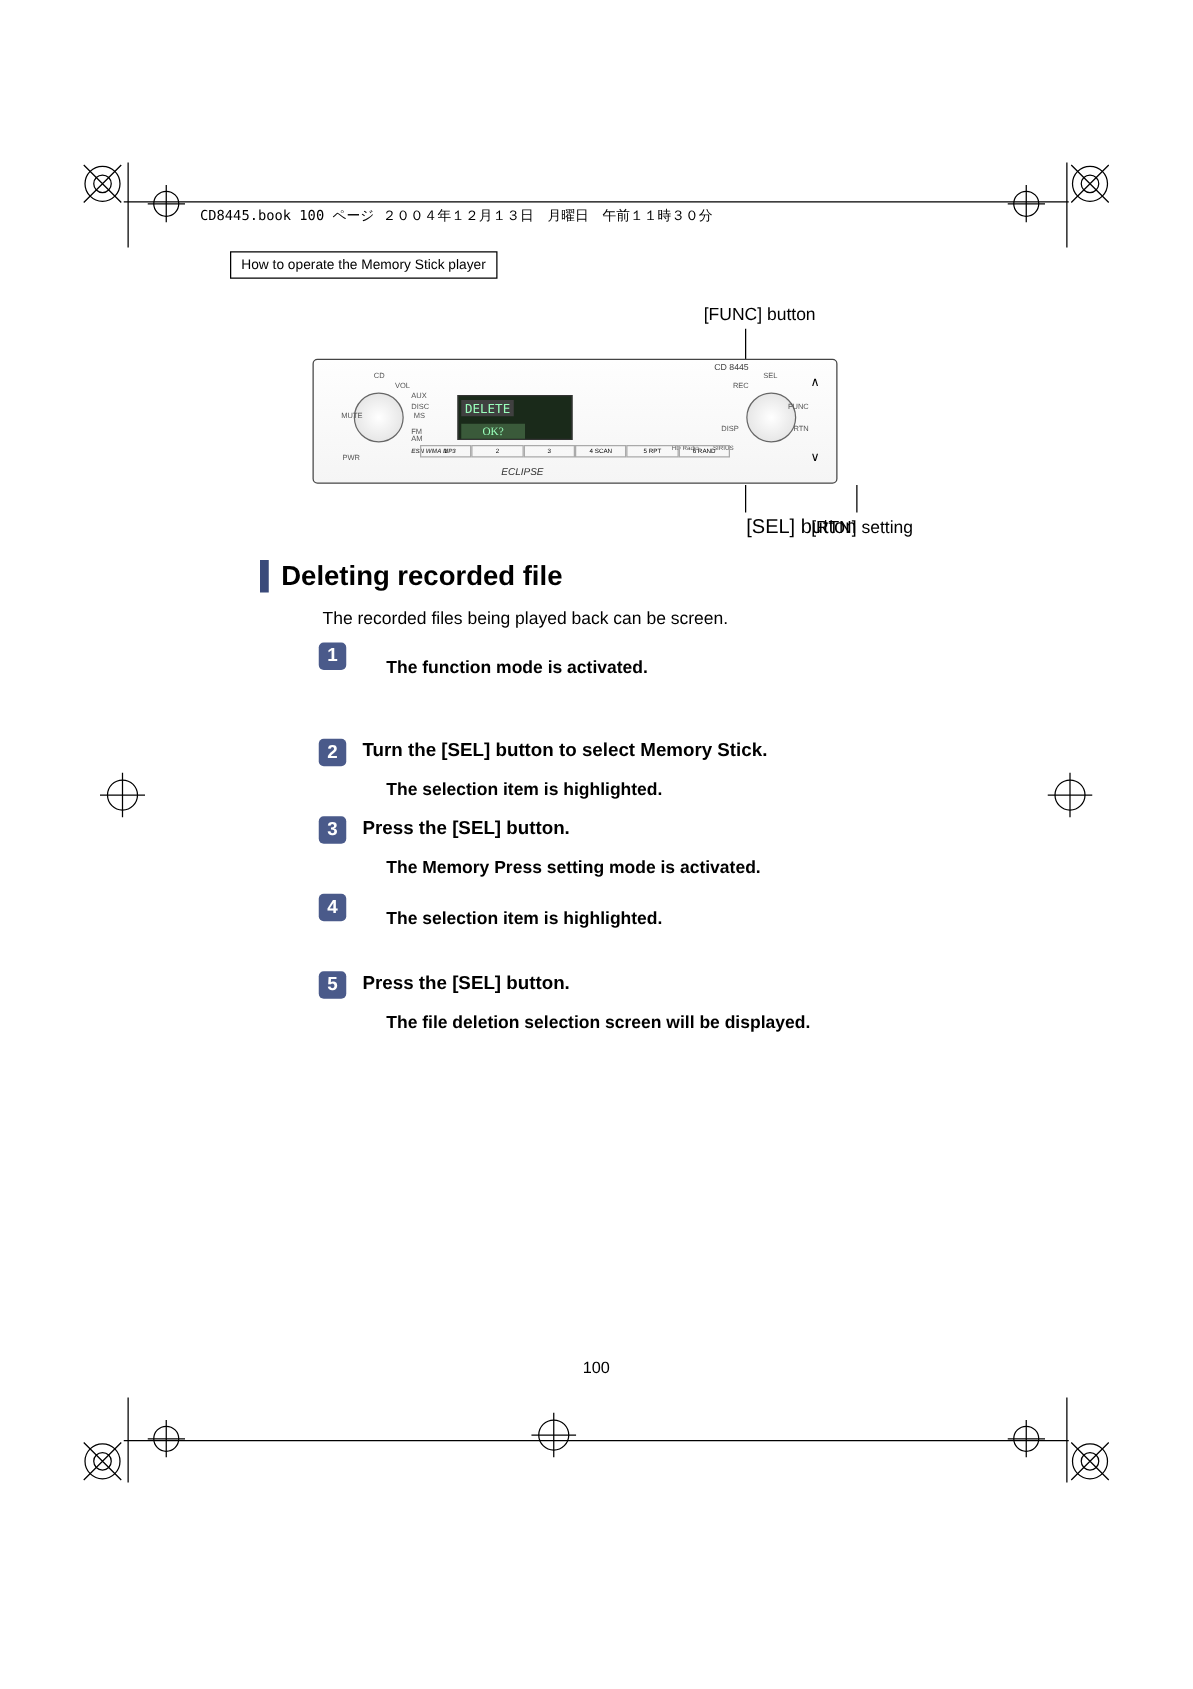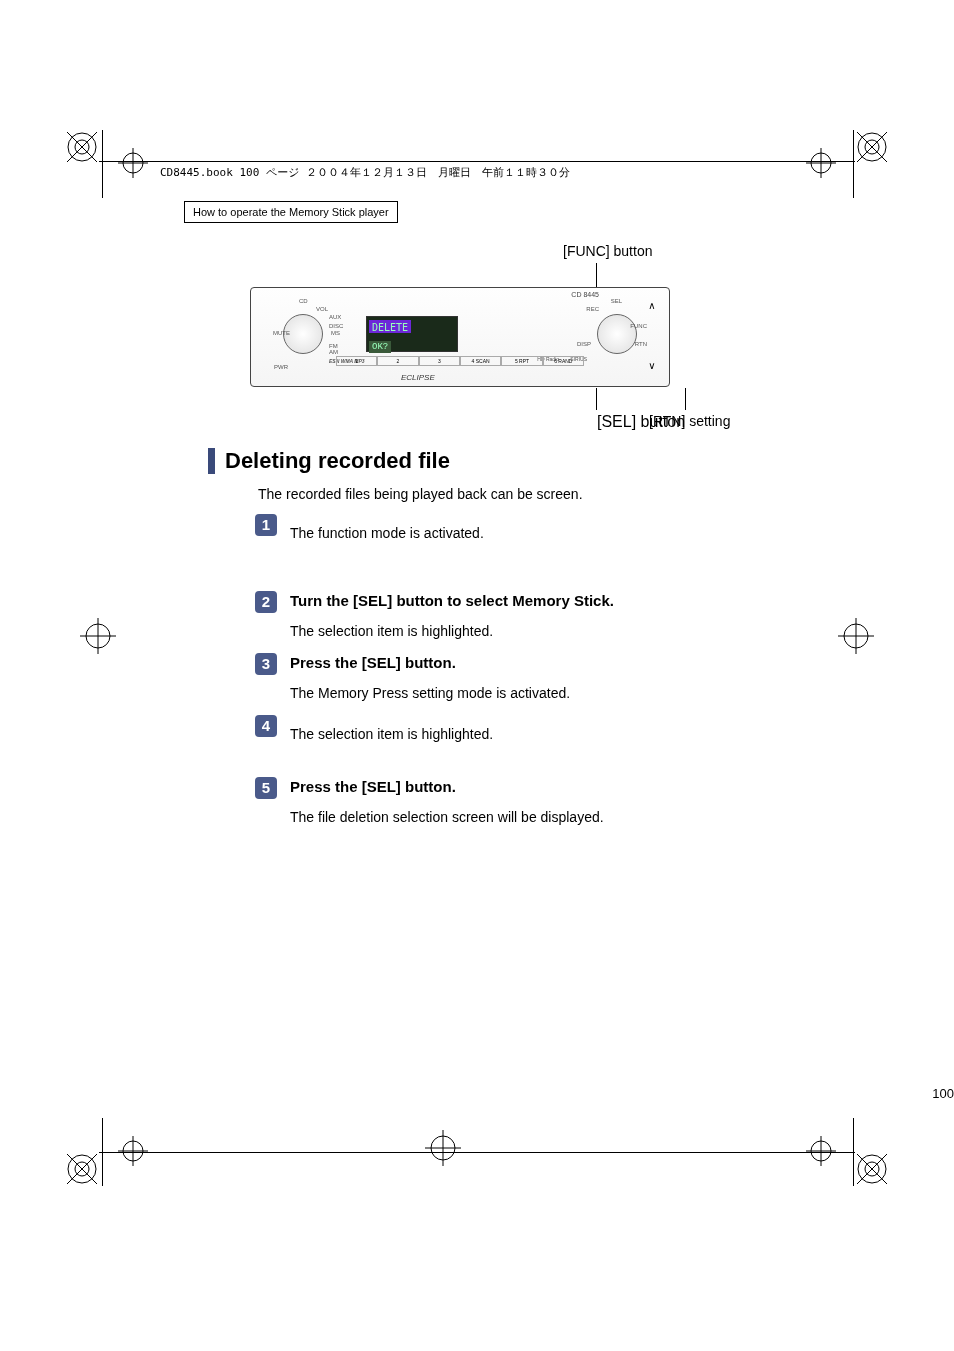--- a/index.html
+++ b/index.html
@@ -143,29 +143,29 @@
       width: 92px;
       height: 36px;
       background: #1a2a1a;
       border: 1px solid #333;
     }
     .display-line1 {
       color: #9fb;
       font-size: 10px;
       font-family: monospace;
       padding: 2px 3px 0 3px;
-      background: #6d28d9;
+      background: #404040;
       margin: 2px;
       display: inline-block;
     }
     .display-line2 {
       color: #9fb;
       font-size: 9px;
-      font-family: Liberation Mono, monospace;
-      padding: 1px 3px;
+      font-family: Liberation Serif, serif;
+      padding: 1px 17px;
       background: #3a5a3a;
       margin: 0 2px;
       display: inline-block;
     }
     .device-label-top {
       position: absolute;
       top: 3px;
       right: 70px;
       font-size: 7px;
       color: #444;
@@ -282,36 +282,37 @@
       line-height: 22px;
     }
     .step-title {
       margin-left: 32px;
       font-size: 15px;
       font-weight: bold;
       line-height: 1.4;
       max-width: 480px;
     }
     .step-body {
-      margin-left: 32px;
+      margin-left: 51px;
       margin-top: 12px;
       font-size: 14px;
+      font-weight: bold;
     }
     .step1 { top: 513px; }
     .step2 { top: 590px; }
     .step3 { top: 652px; }
     .step4 { top: 714px; }
     .step5 { top: 776px; }
 
     .page-num {
       position: absolute;
       bottom: 250px;
       left: 0;
       width: 100%;
-      text-align: right;
+      text-align: center;
       font-size: 13px;
     }
   </style>
 </head>
 <body>
 
 <div class="crop-mark crop-tl">
   <svg viewBox="0 0 34 34">
       <circle cx="17" cy="17" r="14" fill="none" stroke="#000" stroke-width="1"></circle>
       <circle cx="17" cy="17" r="7" fill="none" stroke="#000" stroke-width="1"></circle>

